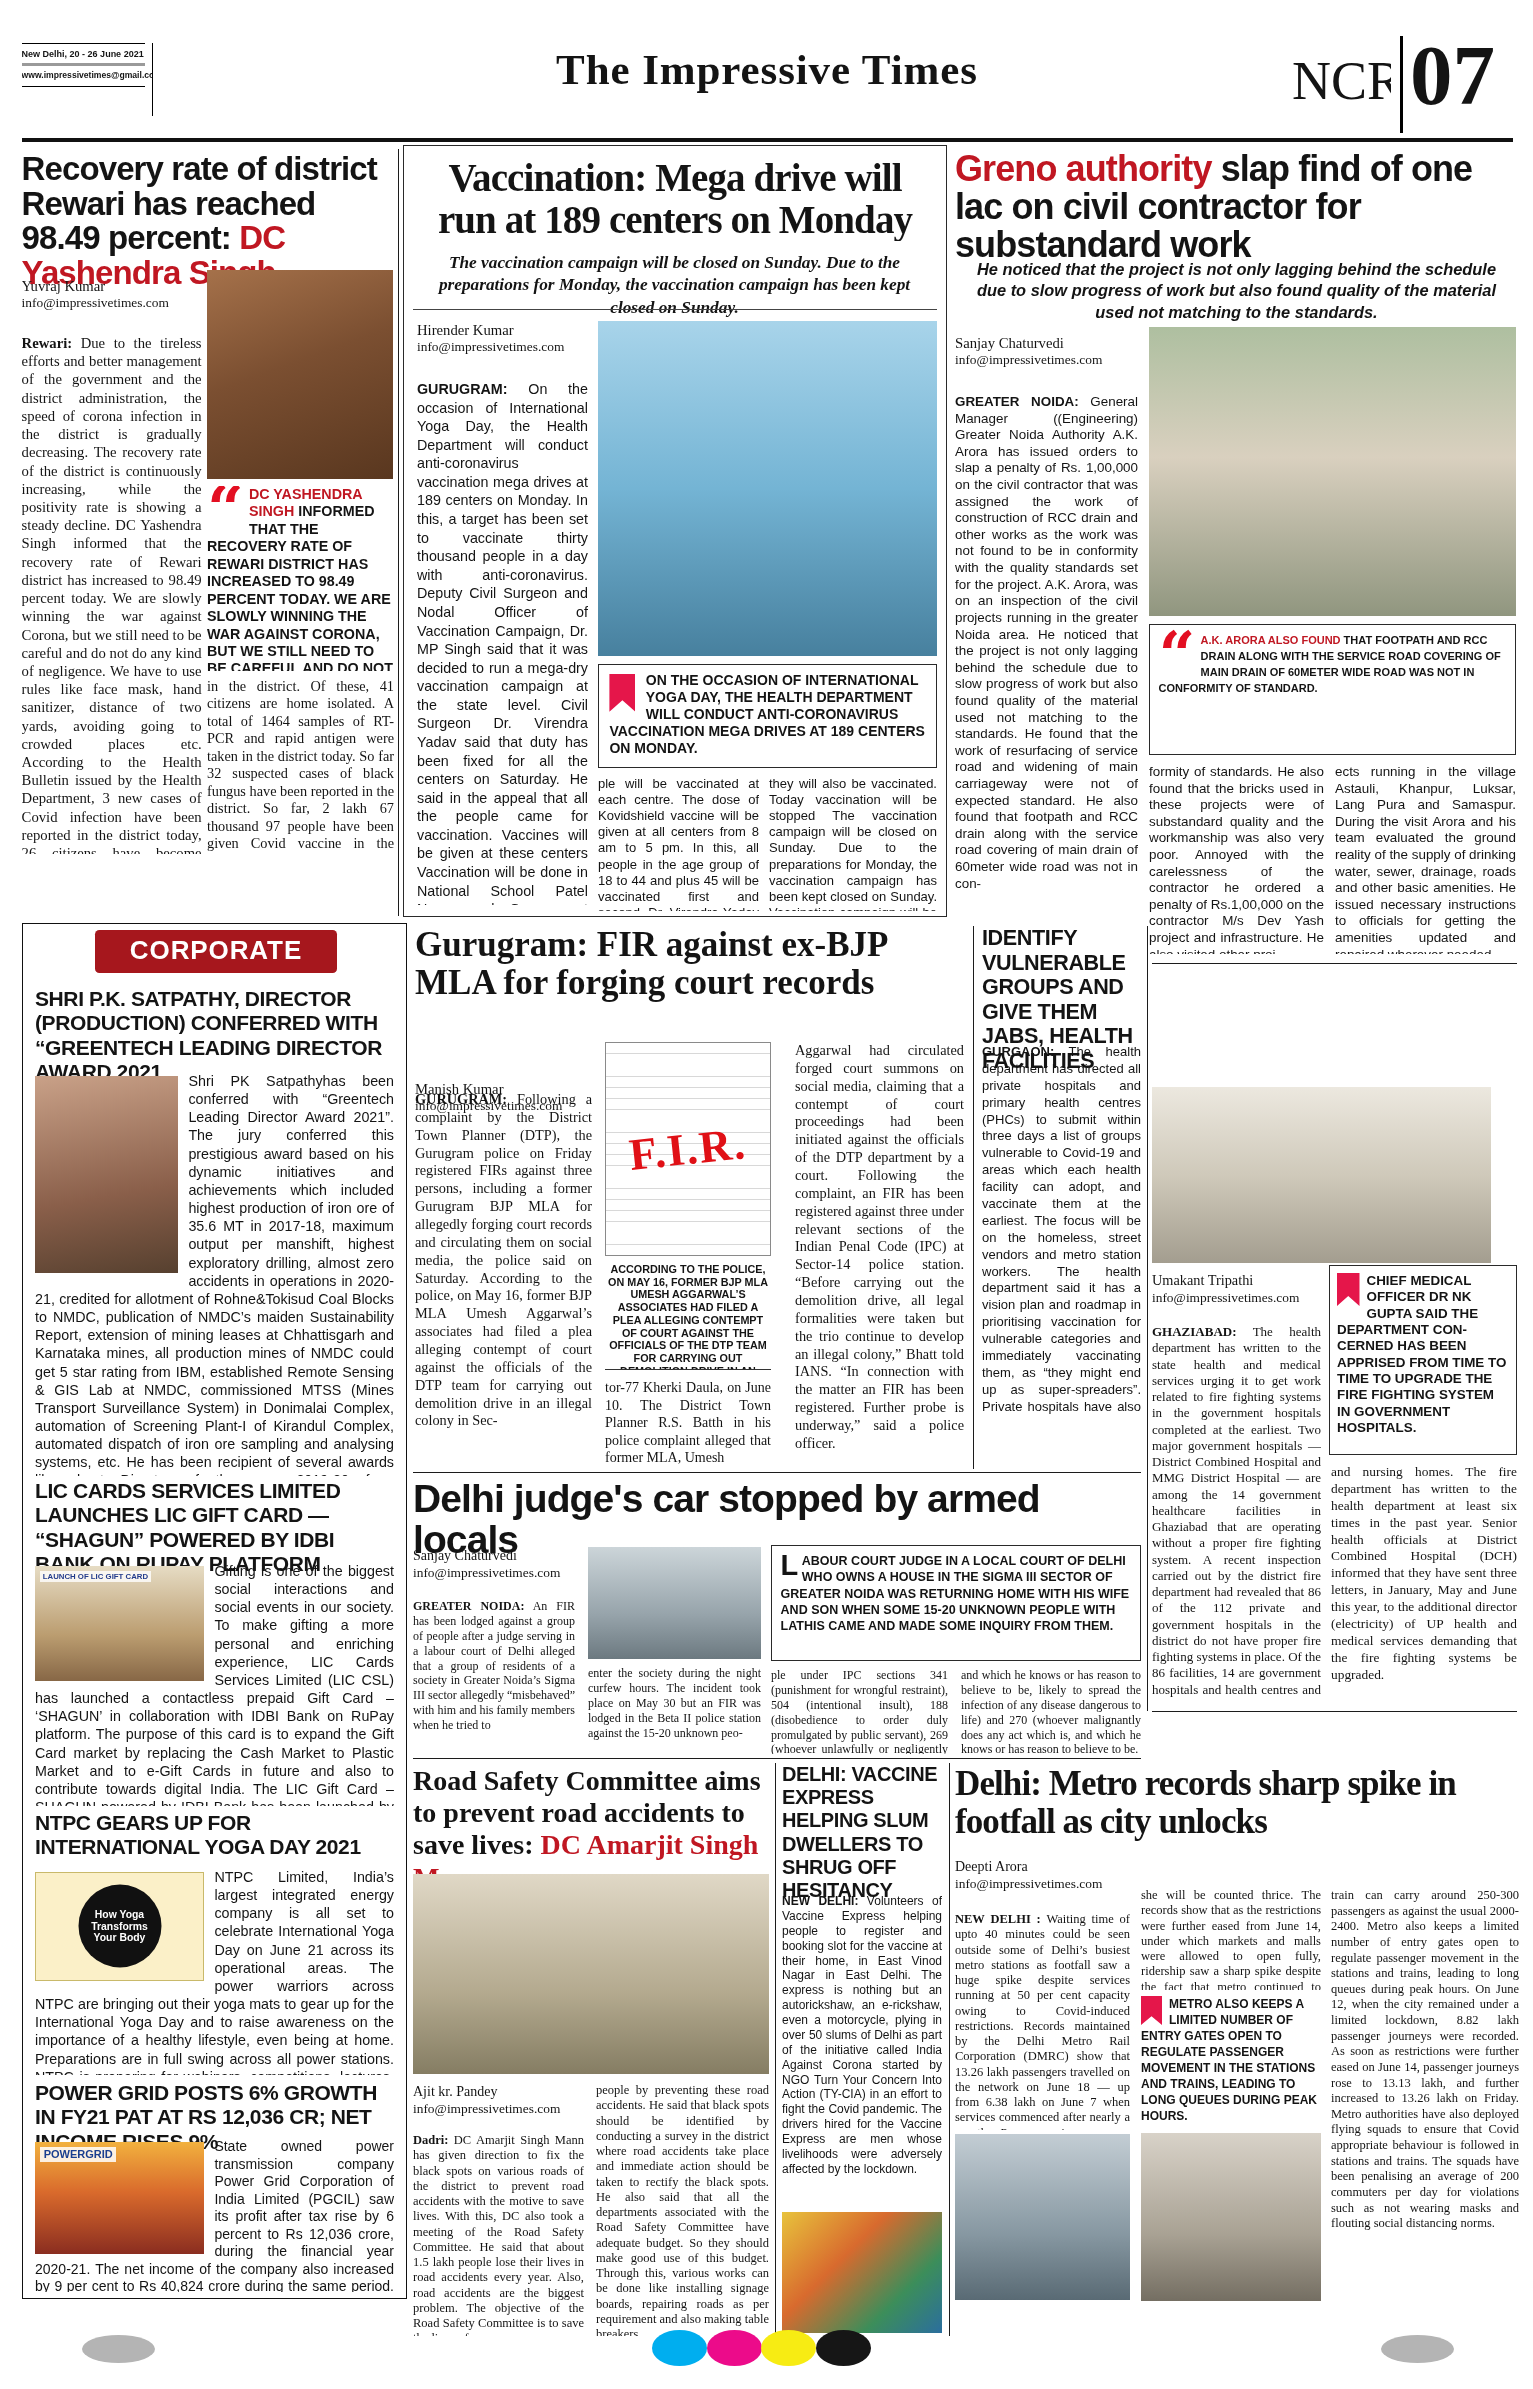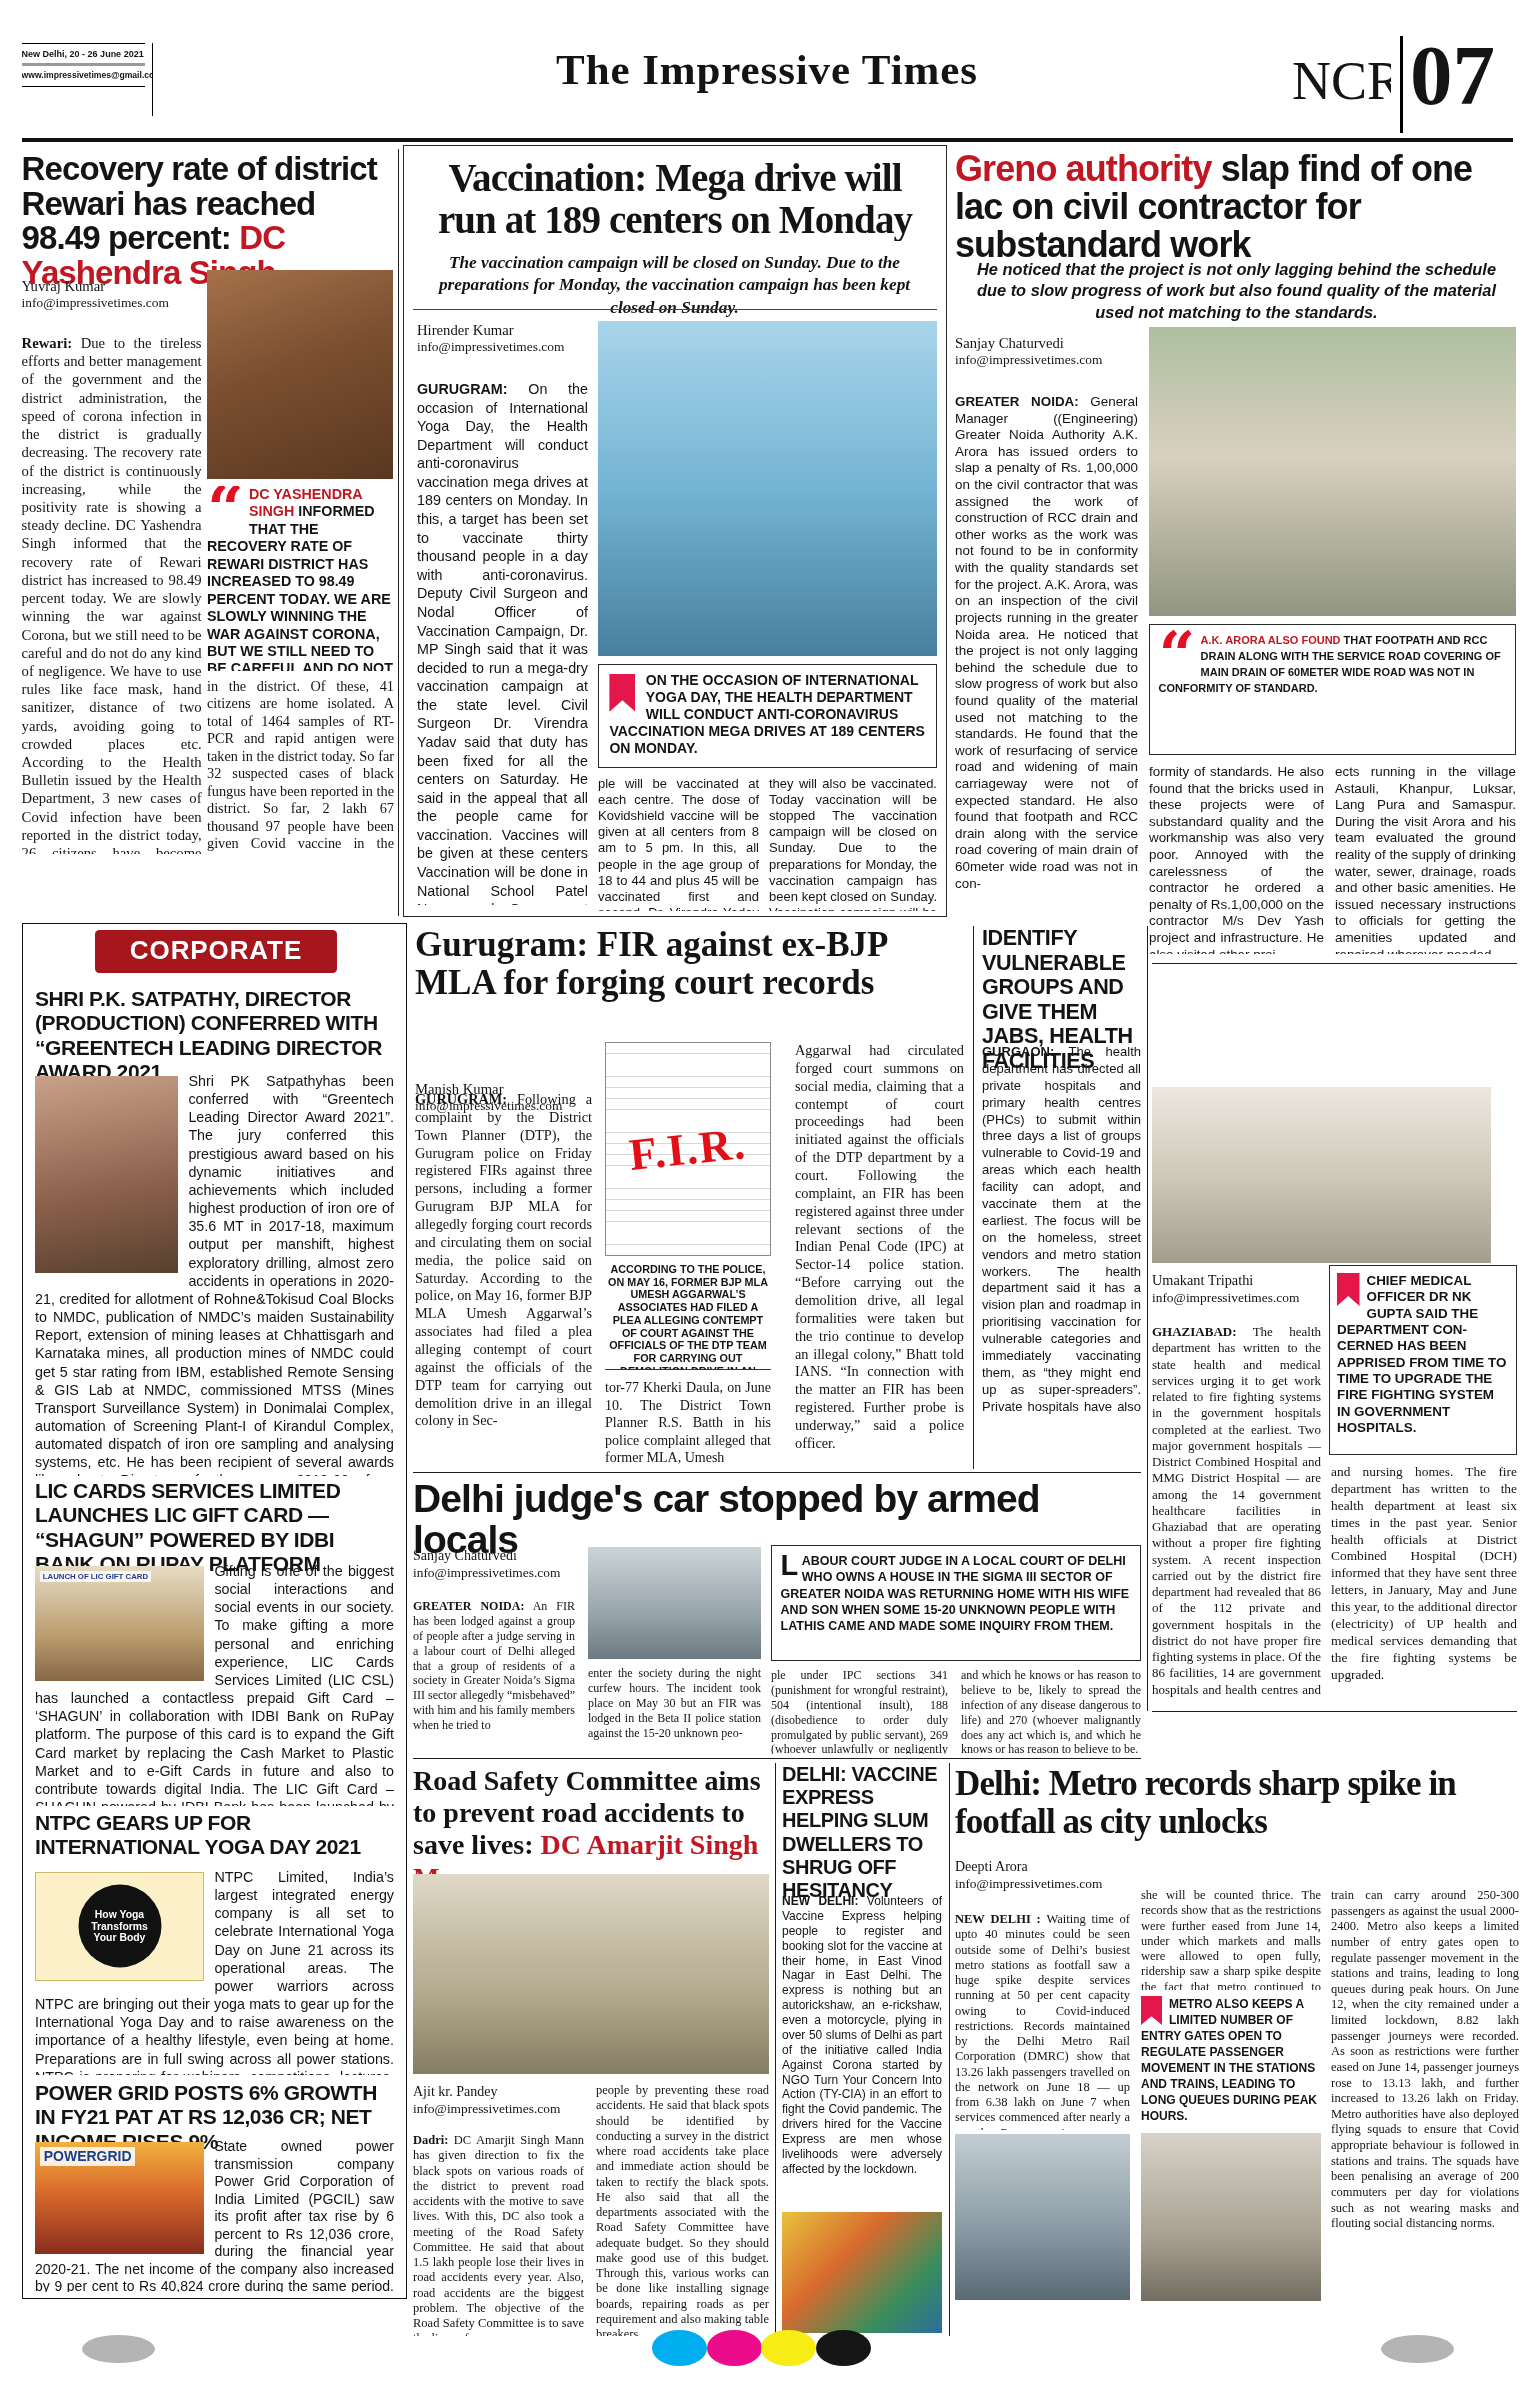--- a/index.html
+++ b/index.html
@@ -150,21 +150,21 @@
   <div class="abs b-head" style="left:35px;top:1811px;width:359px;font-size:21px;">NTPC GEARS UP FOR INTERNATIONAL YOGA DAY 2021</div>
   <div class="abs sans just" style="left:35px;top:1868px;width:359px;height:207px;font-size:14.3px;line-height:1.27;">
     <span class="fl photo ph-yoga" style="width:169px;height:109px;display:block;position:relative;border:0.9px solid #c9b96a;">
       <span class="yoga-circle sans" style="font-size:10.4px;line-height:1.15;padding:5.2px;">How Yoga Transforms Your Body</span>
     </span>
     <span>NTPC Limited, India’s largest integrated energy company is all set to celebrate International Yoga Day on June 21 across its operational areas. The power warriors across NTPC are bringing out their yoga mats to gear up for the International Yoga Day and to raise awareness on the importance of a healthy lifestyle, even being at home. Preparations are in full swing across all power stations. NTPC is preparing for webinars, competitions, lectures, conferences, LIVE Yoga sessions, Yoga training for all employees and their families ensuring Covid Appropriate behaviour &amp; all protocols.</span>
   </div>
   <div class="abs b-head" style="left:35px;top:2081px;width:359px;font-size:21px;">POWER GRID POSTS 6% GROWTH IN FY21 PAT AT RS 12,036 CR; NET INCOME RISES 9%</div>
   <div class="abs sans just" style="left:35px;top:2138px;width:359px;height:154px;font-size:14px;line-height:1.25;">
     <span class="fl photo ph-power" style="width:169px;height:112px;display:block;position:relative;">
-      <span class="ovl sans" style="font-size:14px;color:#1b3f8f;background:#ffffffd9;padding:0.9px 3.5px;">POWERGRID</span>
+      <span class="ovl sans" style="font-size:11px;color:#1b3f8f;background:#ffffffd9;padding:0.9px 3.5px;">POWERGRID</span>
     </span>
     <span>State owned power transmission company Power Grid Corporation of India Limited (PGCIL) saw its profit after tax rise by 6 percent to Rs 12,036 crore, during the financial year 2020-21. The net income of the company also increased by 9 per cent to Rs 40,824 crore during the same period. For the quarter ending March, 2021, the total Income and profit after tax stood at Rs 10,816 crore and Rs 3,526 crore respectively. The company in a statement to the bourses said it.</span>
   </div>
 
   <div class="abs hl-serif" style="left:415px;top:926px;width:553px;font-size:35px;">Gurugram: FIR against ex-BJP MLA for forging court records</div>
   <div class="abs byline" style="left:415px;top:1080px;width:186px;">
     <div>Manish Kumar</div>
     <div class="em">info@impressivetimes.com</div>
   </div>
   <div class="abs serif just" style="left:415px;top:1091px;width:177px;height:379px;font-size:14.3px;line-height:1.25;">

